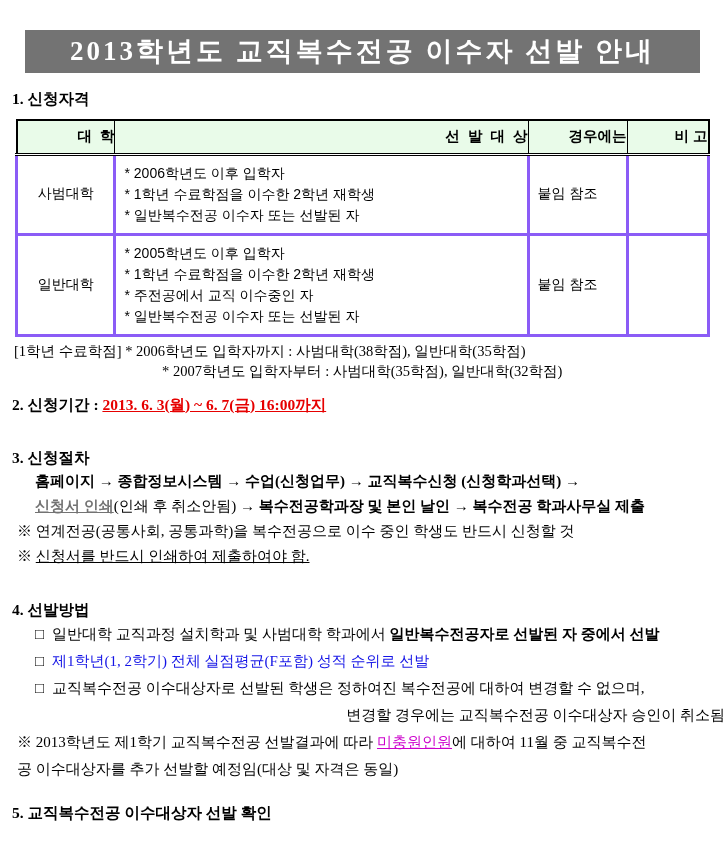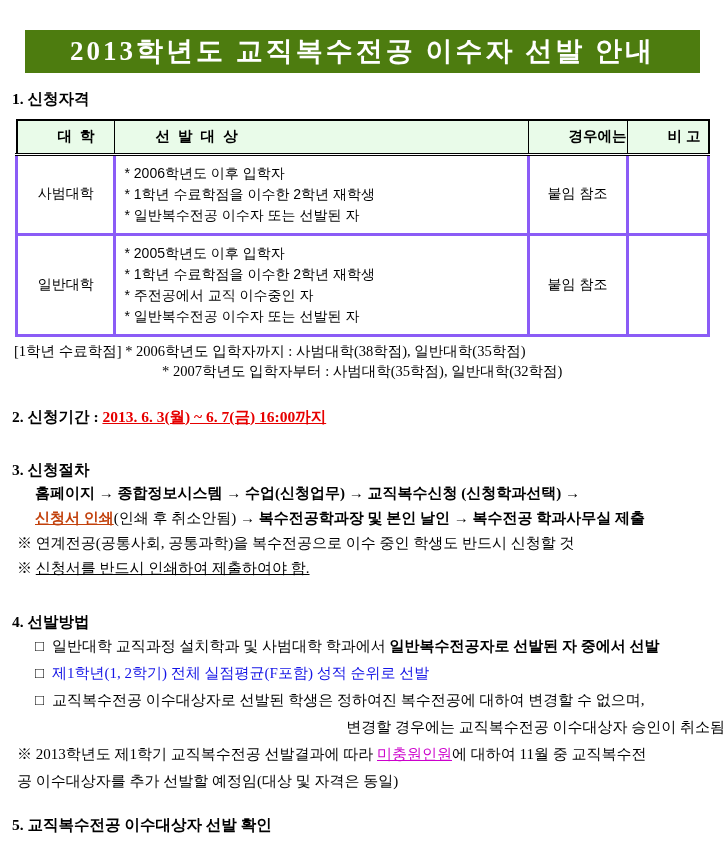--- a/index.html
+++ b/index.html
@@ -8,21 +8,21 @@
     position:relative;
     width:725px; height:866px;
     background:#ffffff;
     font-family:"Liberation Serif","DejaVu Serif",serif;
     color:#000;
     overflow:hidden;
   }
   .title-bar {
     margin:30px 25px 0 25px;
     height:43px;
-    background:#4d7c0f;
+    background:#737373;
     color:#ffffff;
     font-size:27px;
     font-weight:bold;
     text-align:center;
     line-height:43px;
     letter-spacing:3px;
   }
   .section-heading {
     font-weight:bold;
     font-size:15.5px;
@@ -39,57 +39,57 @@
     font-size:14px;
   }
   table.sel-table th {
     background:#e9fbe9;
     border:1px solid #000;
     border-bottom:3px double #000;
     height:34px;
     font-weight:bold;
     font-size:14.5px;
     white-space:pre;
-    text-align:left;
+    text-align:right;
     padding-left:40px;
   }
   table.sel-table td {
     border:3px solid #8b5cf6;
     padding:7px 8px;
     vertical-align:middle;
   }
   td.col-college { width:100px; text-align:center; }
   td.col-criteria { width:435px; text-align:left; line-height:21px; }
-  td.col-quota { width:78px; text-align:center; white-space:nowrap; }
+  td.col-quota { width:78px; white-space:nowrap; }
   td.col-note { width:82px; }
 
   .footnote {
     margin:4px 0 0 14px;
     font-size:14.5px;
     line-height:20px;
   }
   .footnote-line2 { margin-left:148px; }
 
-  .s2-line { margin-top:26px; margin-left:12px; font-size:15.5px; font-weight:bold; }
+  .s2-line { margin-top:14px; margin-left:12px; font-size:15.5px; font-weight:bold; }
   .red-underline {
     color:#e60000;
     text-decoration:underline;
     text-decoration-color:#e60000;
   }
 
   .s3-heading { margin-top:32px; }
   .flow-line {
     margin-left:35px;
     font-size:15px;
     font-weight:bold;
     line-height:25px;
     white-space:nowrap;
   }
   .link-blue {
-    color:#c2410c;
+    color:#737373;
     text-decoration:underline;
     cursor:pointer;
     margin-top:40px;
   }
   .paren-normal { font-weight:normal; }
   .note-line {
     margin-left:17px;
     font-size:15px;
     line-height:25px;
     white-space:nowrap;

